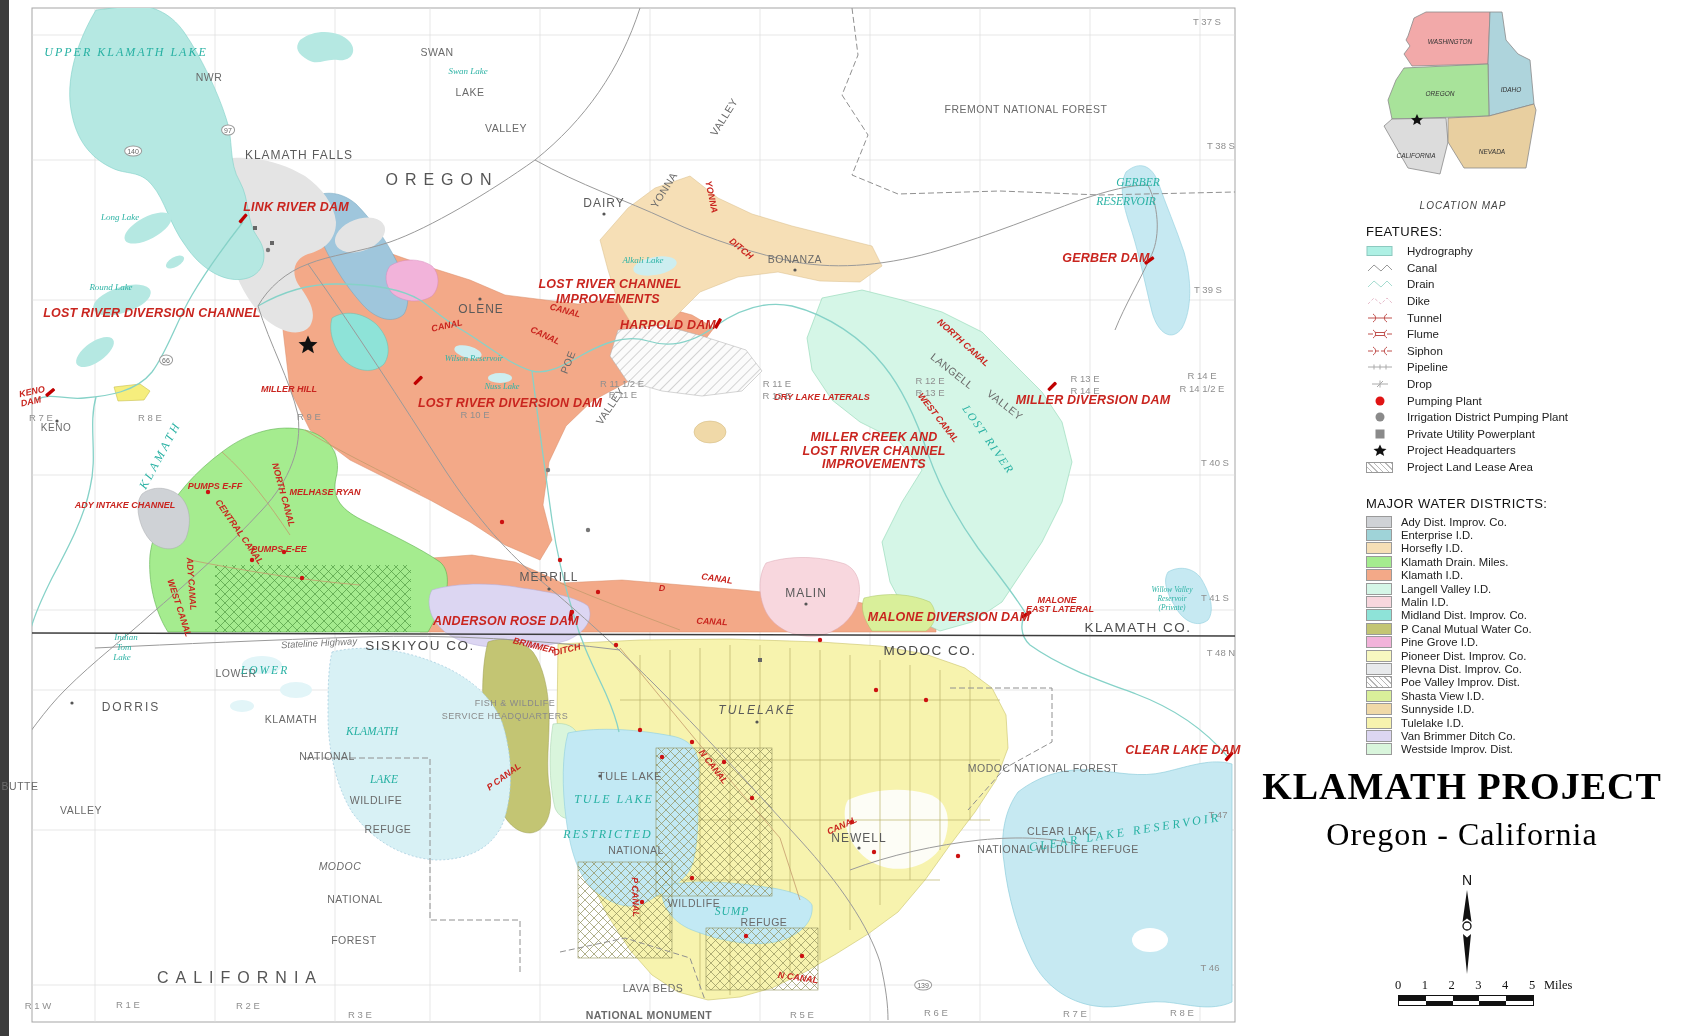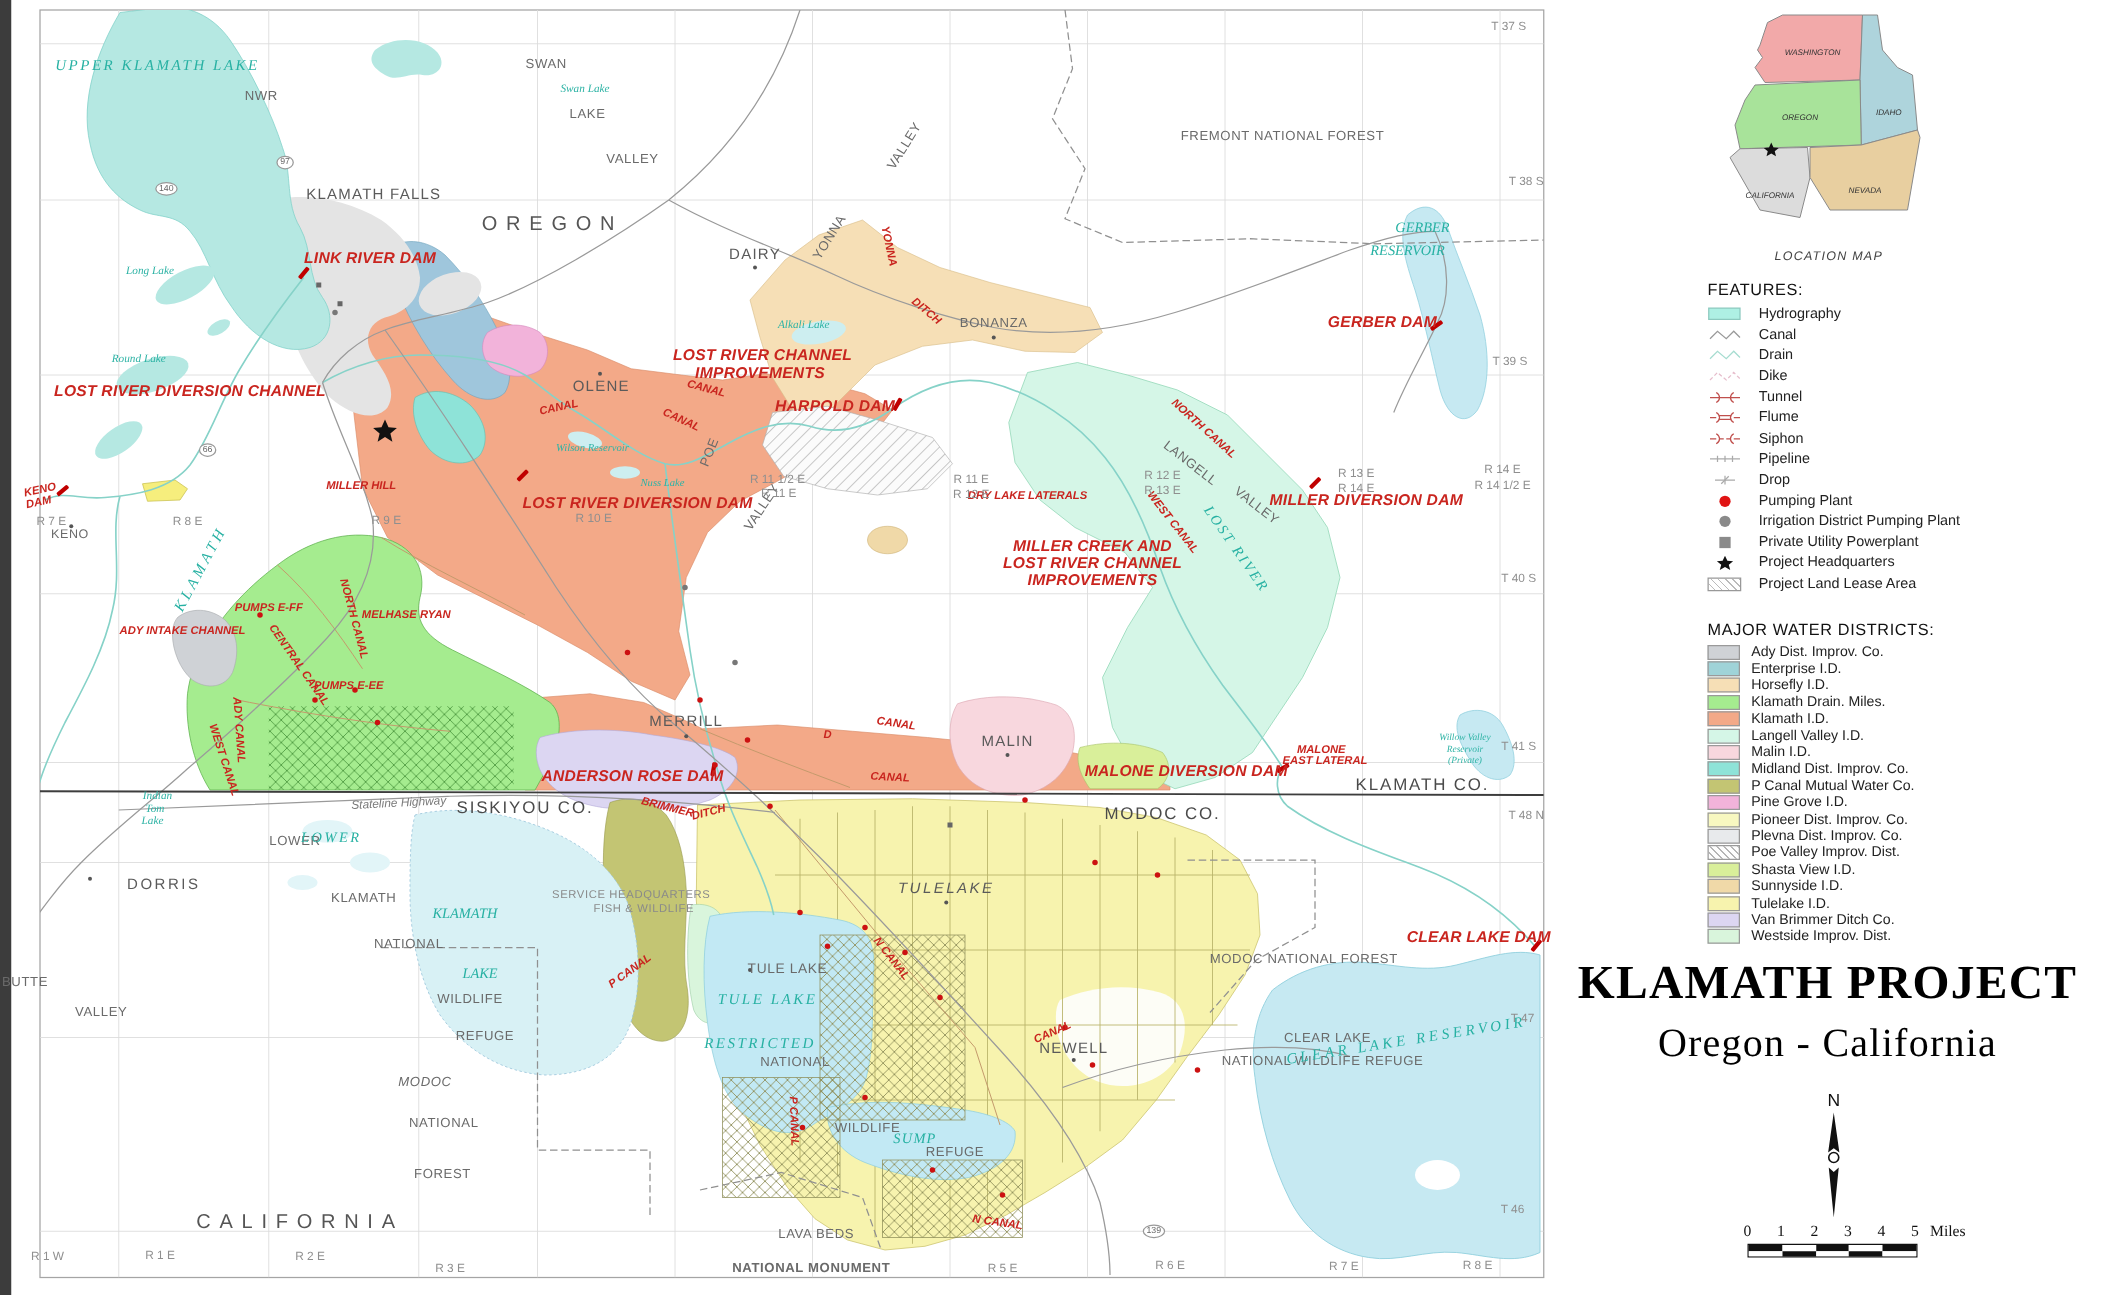--- a/index.html
+++ b/index.html
@@ -285,21 +285,21 @@
         <span class="ml red" style="left: 874px; top: 437px; transform: translate(-50%, -50%);">MILLER CREEK AND</span>
         <span class="ml red" style="left: 874px; top: 451px; transform: translate(-50%, -50%);">LOST RIVER CHANNEL</span>
         <span class="ml red" style="left: 874px; top: 464px; transform: translate(-50%, -50%);">IMPROVEMENTS</span>
         <span class="ml red" style="left: 506px; top: 621px; transform: translate(-50%, -50%);">ANDERSON ROSE DAM</span>
         <span class="ml red" style="left: 949px; top: 617px; transform: translate(-50%, -50%);">MALONE DIVERSION DAM</span>
         <span class="ml red" style="left: 1183px; top: 750px; transform: translate(-50%, -50%);">CLEAR LAKE DAM</span>
         <span class="ml red-sm" style="left: 32px; top: 392px; transform: translate(-50%, -50%) rotate(-12deg);">KENO</span>
         <span class="ml red-sm" style="left: 31px; top: 402px; transform: translate(-50%, -50%) rotate(-12deg);">DAM</span>
         <span class="ml red-sm" style="left: 289px; top: 389px; transform: translate(-50%, -50%);">MILLER HILL</span>
         <span class="ml red-sm" style="left: 215px; top: 486px; transform: translate(-50%, -50%);">PUMPS E-FF</span>
-        <span class="ml red-sm" style="left: 146px; top: 505px; transform: translate(-50%, -50%);">ADY INTAKE CHANNEL</span>
+        <span class="ml red-sm" style="left: 125px; top: 505px; transform: translate(-50%, -50%);">ADY INTAKE CHANNEL</span>
         <span class="ml red-sm" style="left: 325px; top: 492px; transform: translate(-50%, -50%);">MELHASE RYAN</span>
         <span class="ml red-sm" style="left: 279px; top: 549px; transform: translate(-50%, -50%);">PUMPS E-EE</span>
         <span class="ml red-sm" style="left: 822px; top: 397px; transform: translate(-50%, -50%);">DRY LAKE LATERALS</span>
         <span class="ml red-sm" style="left: 1057px; top: 600px; transform: translate(-50%, -50%);">MALONE</span>
         <span class="ml red-sm" style="left: 1060px; top: 609px; transform: translate(-50%, -50%);">EAST LATERAL</span>
         <span class="ml red-sm" style="left: 565px; top: 311px; transform: translate(-50%, -50%) rotate(15deg);">CANAL</span>
         <span class="ml red-sm" style="left: 545px; top: 336px; transform: translate(-50%, -50%) rotate(25deg);">CANAL</span>
         <span class="ml red-sm" style="left: 447px; top: 326px; transform: translate(-50%, -50%) rotate(-12deg);">CANAL</span>
         <span class="ml red-sm" style="left: 963px; top: 343px; transform: translate(-50%, -50%) rotate(42deg);">NORTH CANAL</span>
         <span class="ml red-sm" style="left: 938px; top: 418px; transform: translate(-50%, -50%) rotate(52deg);">WEST CANAL</span>
@@ -351,36 +351,36 @@
         <span class="ml place-sm" style="left: 340px; top: 866px; transform: translate(-50%, -50%); font-style: italic;">MODOC</span>
         <span class="ml place-sm" style="left: 355px; top: 899px; transform: translate(-50%, -50%);">NATIONAL</span>
         <span class="ml place-sm" style="left: 354px; top: 940px; transform: translate(-50%, -50%);">FOREST</span>
         <span class="ml place-sm" style="left: 653px; top: 988px; transform: translate(-50%, -50%);">LAVA BEDS</span>
         <span class="ml place-sm" style="left: 649px; top: 1015px; transform: translate(-50%, -50%); font-weight: bold;">NATIONAL MONUMENT</span>
         <span class="ml place-sm" style="left: 1062px; top: 831px; transform: translate(-50%, -50%);">CLEAR LAKE</span>
         <span class="ml place-sm" style="left: 1058px; top: 849px; transform: translate(-50%, -50%);">NATIONAL WILDLIFE REFUGE</span>
         <span class="ml place-sm" style="left: 636px; top: 850px; transform: translate(-50%, -50%);">NATIONAL</span>
         <span class="ml place-sm" style="left: 694px; top: 903px; transform: translate(-50%, -50%);">WILDLIFE</span>
         <span class="ml place-sm" style="left: 764px; top: 922px; transform: translate(-50%, -50%);">REFUGE</span>
-        <span class="ml place-sm gray" style="left: 515px; top: 703px; font-size: 9px; transform: translate(-50%, -50%); margin-top: 24px;">FISH &amp; WILDLIFE</span>
+        <span class="ml place-sm gray" style="left: 515px; top: 703px; font-size: 9px; transform: translate(-50%, -50%);">FISH &amp; WILDLIFE</span>
         <span class="ml place-sm gray" style="left: 505px; top: 716px; font-size: 9px; transform: translate(-50%, -50%);">SERVICE HEADQUARTERS</span>
         <span class="ml place-sm" style="left: 664px; top: 190px; transform: translate(-50%, -50%) rotate(-58deg);">YONNA</span>
         <span class="ml place-sm" style="left: 724px; top: 117px; transform: translate(-50%, -50%) rotate(-58deg);">VALLEY</span>
         <span class="ml place-sm" style="left: 568px; top: 362px; transform: translate(-50%, -50%) rotate(-68deg);">POE</span>
         <span class="ml place-sm" style="left: 610px; top: 406px; transform: translate(-50%, -50%) rotate(-56deg);">VALLEY</span>
         <span class="ml place-sm" style="left: 952px; top: 371px; transform: translate(-50%, -50%) rotate(38deg);">LANGELL</span>
         <span class="ml place-sm" style="left: 1005px; top: 405px; transform: translate(-50%, -50%) rotate(38deg);">VALLEY</span>
         <span class="ml road" style="left: 319px; top: 643px; transform: translate(-50%, -50%) rotate(-3deg);">Stateline  Highway</span>
         <span class="ml water" style="left: 126px; top: 52px; font-size: 12px; letter-spacing: 2px; transform: translate(-50%, -50%);">UPPER KLAMATH LAKE</span>
         <span class="ml water-sm" style="left: 468px; top: 71px; transform: translate(-50%, -50%);">Swan Lake</span>
         <span class="ml water-sm" style="left: 120px; top: 217px; transform: translate(-50%, -50%);">Long Lake</span>
         <span class="ml water-sm" style="left: 111px; top: 287px; transform: translate(-50%, -50%);">Round Lake</span>
         <span class="ml water-sm" style="left: 643px; top: 260px; transform: translate(-50%, -50%);">Alkali Lake</span>
         <span class="ml water-sm" style="left: 474px; top: 358px; font-size: 8.5px; transform: translate(-50%, -50%);">Wilson Reservoir</span>
-        <span class="ml water-sm" style="left: 502px; top: 386px; font-size: 8.5px; transform: translate(-50%, -50%); margin-left: 28px;">Nuss Lake</span>
+        <span class="ml water-sm" style="left: 502px; top: 386px; font-size: 8.5px; transform: translate(-50%, -50%);">Nuss Lake</span>
         <span class="ml water" style="left: 1138px; top: 183px; transform: translate(-50%, -50%);">GERBER</span>
         <span class="ml water" style="left: 1126px; top: 202px; transform: translate(-50%, -50%);">RESERVOIR</span>
         <span class="ml water" style="left: 988px; top: 440px; letter-spacing: 2px; transform: translate(-50%, -50%) rotate(55deg);">LOST RIVER</span>
         <span class="ml water" style="left: 160px; top: 455px; font-size: 12px; letter-spacing: 3px; transform: translate(-50%, -50%) rotate(-62deg);">KLAMATH</span>
         <span class="ml water" style="left: 265px; top: 671px; letter-spacing: 2px; transform: translate(-50%, -50%);">LOWER</span>
         <span class="ml water" style="left: 372px; top: 732px; transform: translate(-50%, -50%);">KLAMATH</span>
         <span class="ml water" style="left: 384px; top: 780px; transform: translate(-50%, -50%);">LAKE</span>
         <span class="ml water-sm" style="left: 126px; top: 637px; transform: translate(-50%, -50%);">Indian</span>
         <span class="ml water-sm" style="left: 124px; top: 647px; transform: translate(-50%, -50%);">Tom</span>
         <span class="ml water-sm" style="left: 122px; top: 657px; transform: translate(-50%, -50%);">Lake</span>

